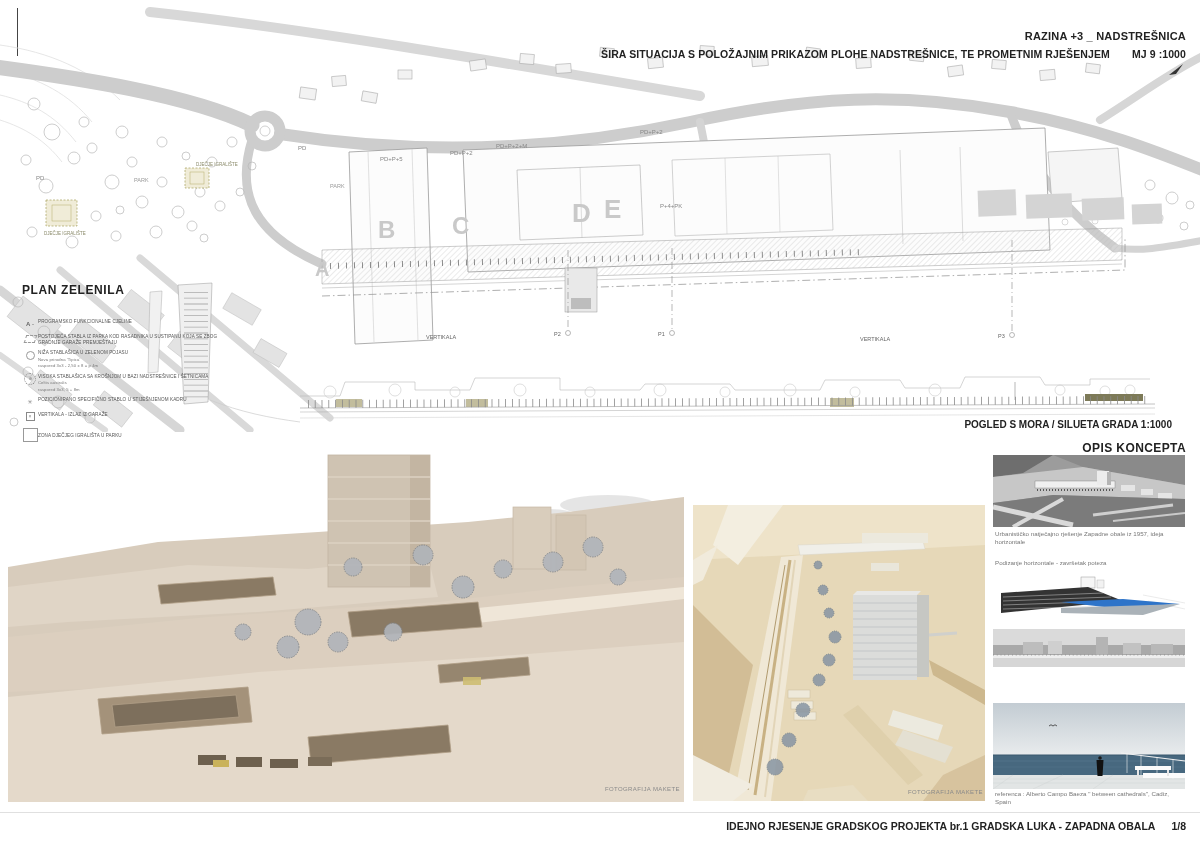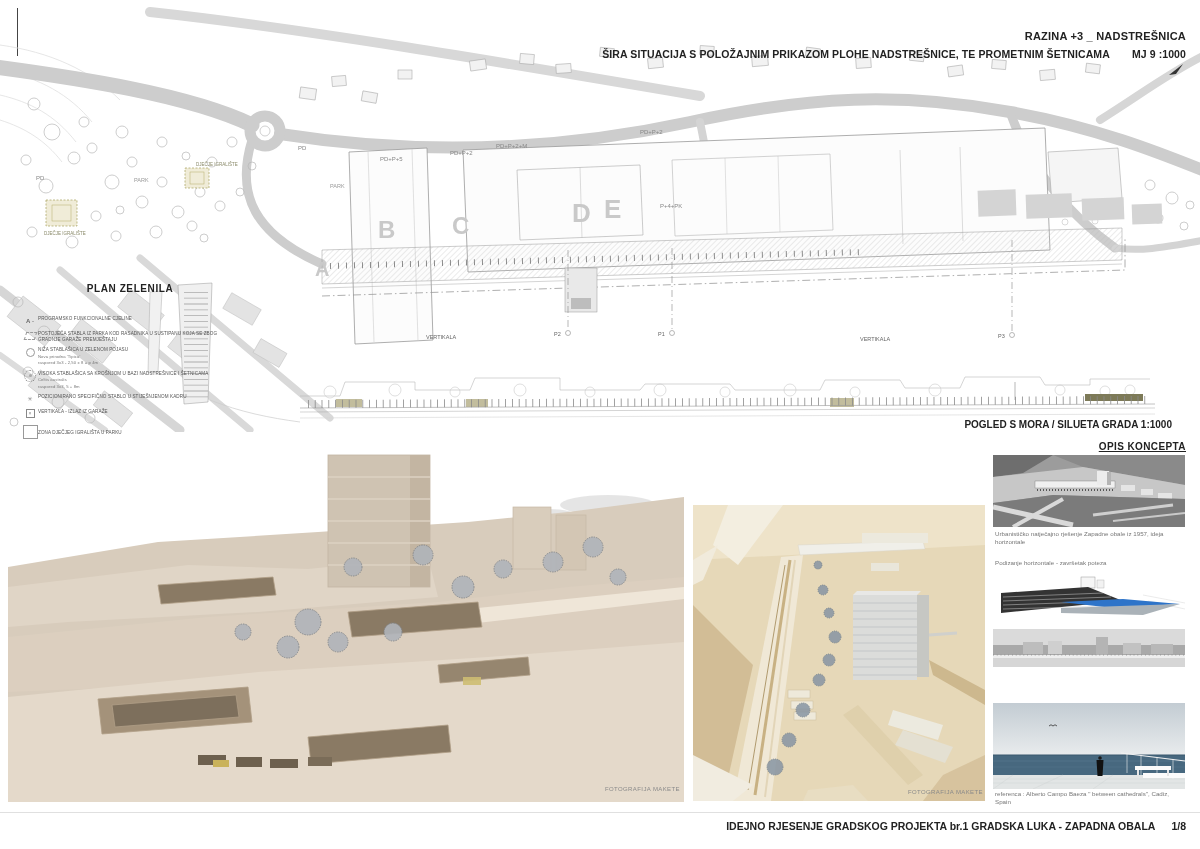--- a/index.html
+++ b/index.html
@@ -4,25 +4,25 @@
 <style>
   html,body{margin:0;padding:0;}
   body{width:1200px;height:849px;position:relative;background:#fff;overflow:hidden;
        font-family:"Liberation Sans",sans-serif;color:#222;}
   .abs{position:absolute;}
   .rt{text-align:right;}
   .hdr1{top:30px;right:14px;width:600px;font-size:11px;font-weight:bold;letter-spacing:.2px;}
   .hdr2{top:48px;right:14px;width:900px;font-size:10.5px;font-weight:bold;letter-spacing:.1px;}
   .hdr2 .sc{margin-left:22px;}
   .sec-cap{top:419px;right:28px;width:500px;font-size:10px;font-weight:bold;}
-  .opis{top:441px;right:14px;width:300px;font-size:10px;font-weight:bold;letter-spacing:.4px;text-decoration:underline;}
+  .opis{top:441px;right:14px;width:300px;font-size:12px;font-weight:bold;letter-spacing:.4px;}
   .footer{top:820px;right:14px;width:900px;font-size:10.5px;font-weight:bold;}
   .footer .pg{margin-left:16px;text-align:center;}
   .legend{left:22px;top:283px;width:216px;}
-  .legend h4{margin:0 0 22px 0;font-size:10px;text-align:center;letter-spacing:.6px;}
+  .legend h4{margin:0 0 22px 0;font-size:12px;letter-spacing:.6px;}
   .lrow{display:flex;align-items:flex-start;margin-bottom:5px;}
   .lsym{width:16px;flex:0 0 16px;display:flex;justify-content:center;align-items:center;height:10px;}
   .ltxt{font-size:4.6px;color:#555;line-height:1.25;letter-spacing:.1px;}
   .lsub{font-size:4.2px;color:#777;margin-top:1px;}
   .sym-circle{width:7px;height:7px;border:.6px solid #999;border-radius:50%;}
   .sym-dash{width:9px;height:6px;border:.6px dashed #999;transform:skewX(-18deg);}
   .sym-bigdot{width:10px;height:10px;border:.8px dotted #888;border-radius:50%;display:flex;align-items:center;justify-content:center;}
   .sym-bigdot i{width:3px;height:3px;background:#aaa;border-radius:50%;}
   .sym-star{font-size:6px;color:#888;line-height:6px;}
   .sym-box{width:7px;height:7px;border:.7px solid #888;font-size:5px;line-height:6px;text-align:center;color:#888;}
@@ -534,21 +534,21 @@
   <div class="lrow" style="margin-top:8px">
     <span class="lsym">
         <span class="sym-bigbox"></span>
       </span>
     <span class="ltxt" style="padding-top:3px">ZONA DJEČJEG IGRALIŠTA U PARKU</span>
   </div>
 </div>
 
 <div class="abs hdr1 rt">RAZINA +3 _ NADSTREŠNICA</div>
 <div class="abs hdr2 rt">
-  <span>ŠIRA SITUACIJA  S  POLOŽAJNIM PRIKAZOM  PLOHE NADSTREŠNICE, TE PROMETNIM ŠETNICAMA</span><span class="sc">MJ 9 :1000</span>
+  <span>ŠIRA SITUACIJA  S  POLOŽAJNIM PRIKAZOM  PLOHE NADSTREŠNICE, TE PROMETNIM RJEŠENJEM</span><span class="sc">MJ 9 :1000</span>
 </div>
 <svg class="abs" style="left:1168px;top:62px" width="16" height="14" viewBox="0 0 16 14">
   <path d="M1,13 L15,2 L8,12 Z" fill="#333"></path>
 </svg>
 <div class="abs sec-cap rt">POGLED S MORA  /  SILUETA GRADA  1:1000</div>
 <div class="abs footer rt">
   <span>IDEJNO  RJESENJE  GRADSKOG PROJEKTA br.1 GRADSKA LUKA  -  ZAPADNA OBALA</span><span class="pg">1/8</span>
 </div>
 
 </body></html>

